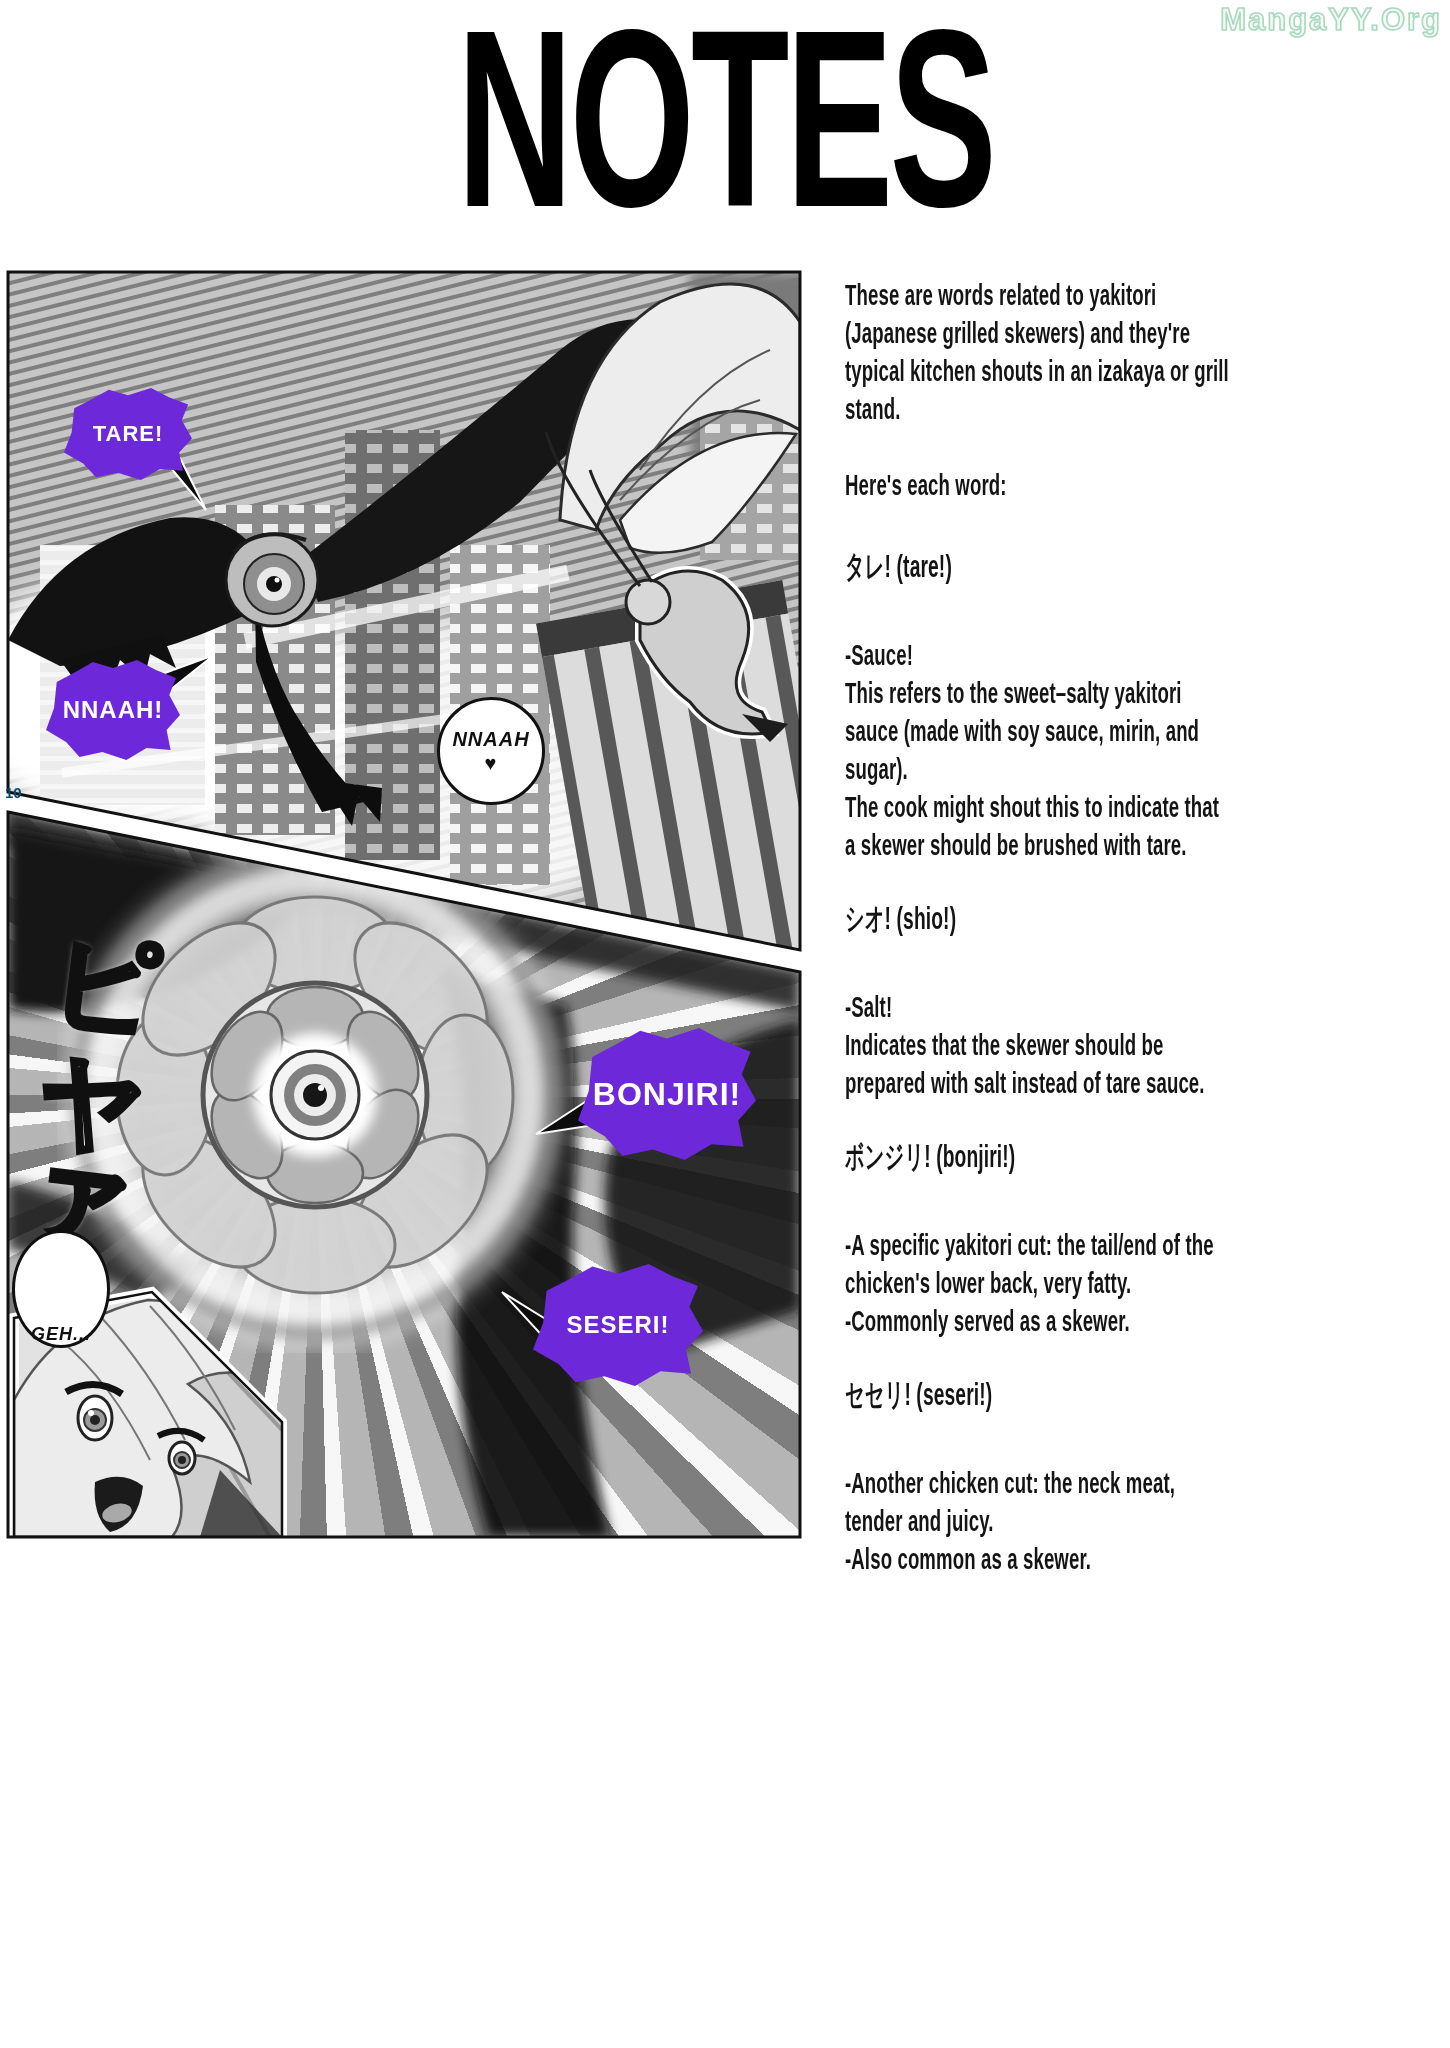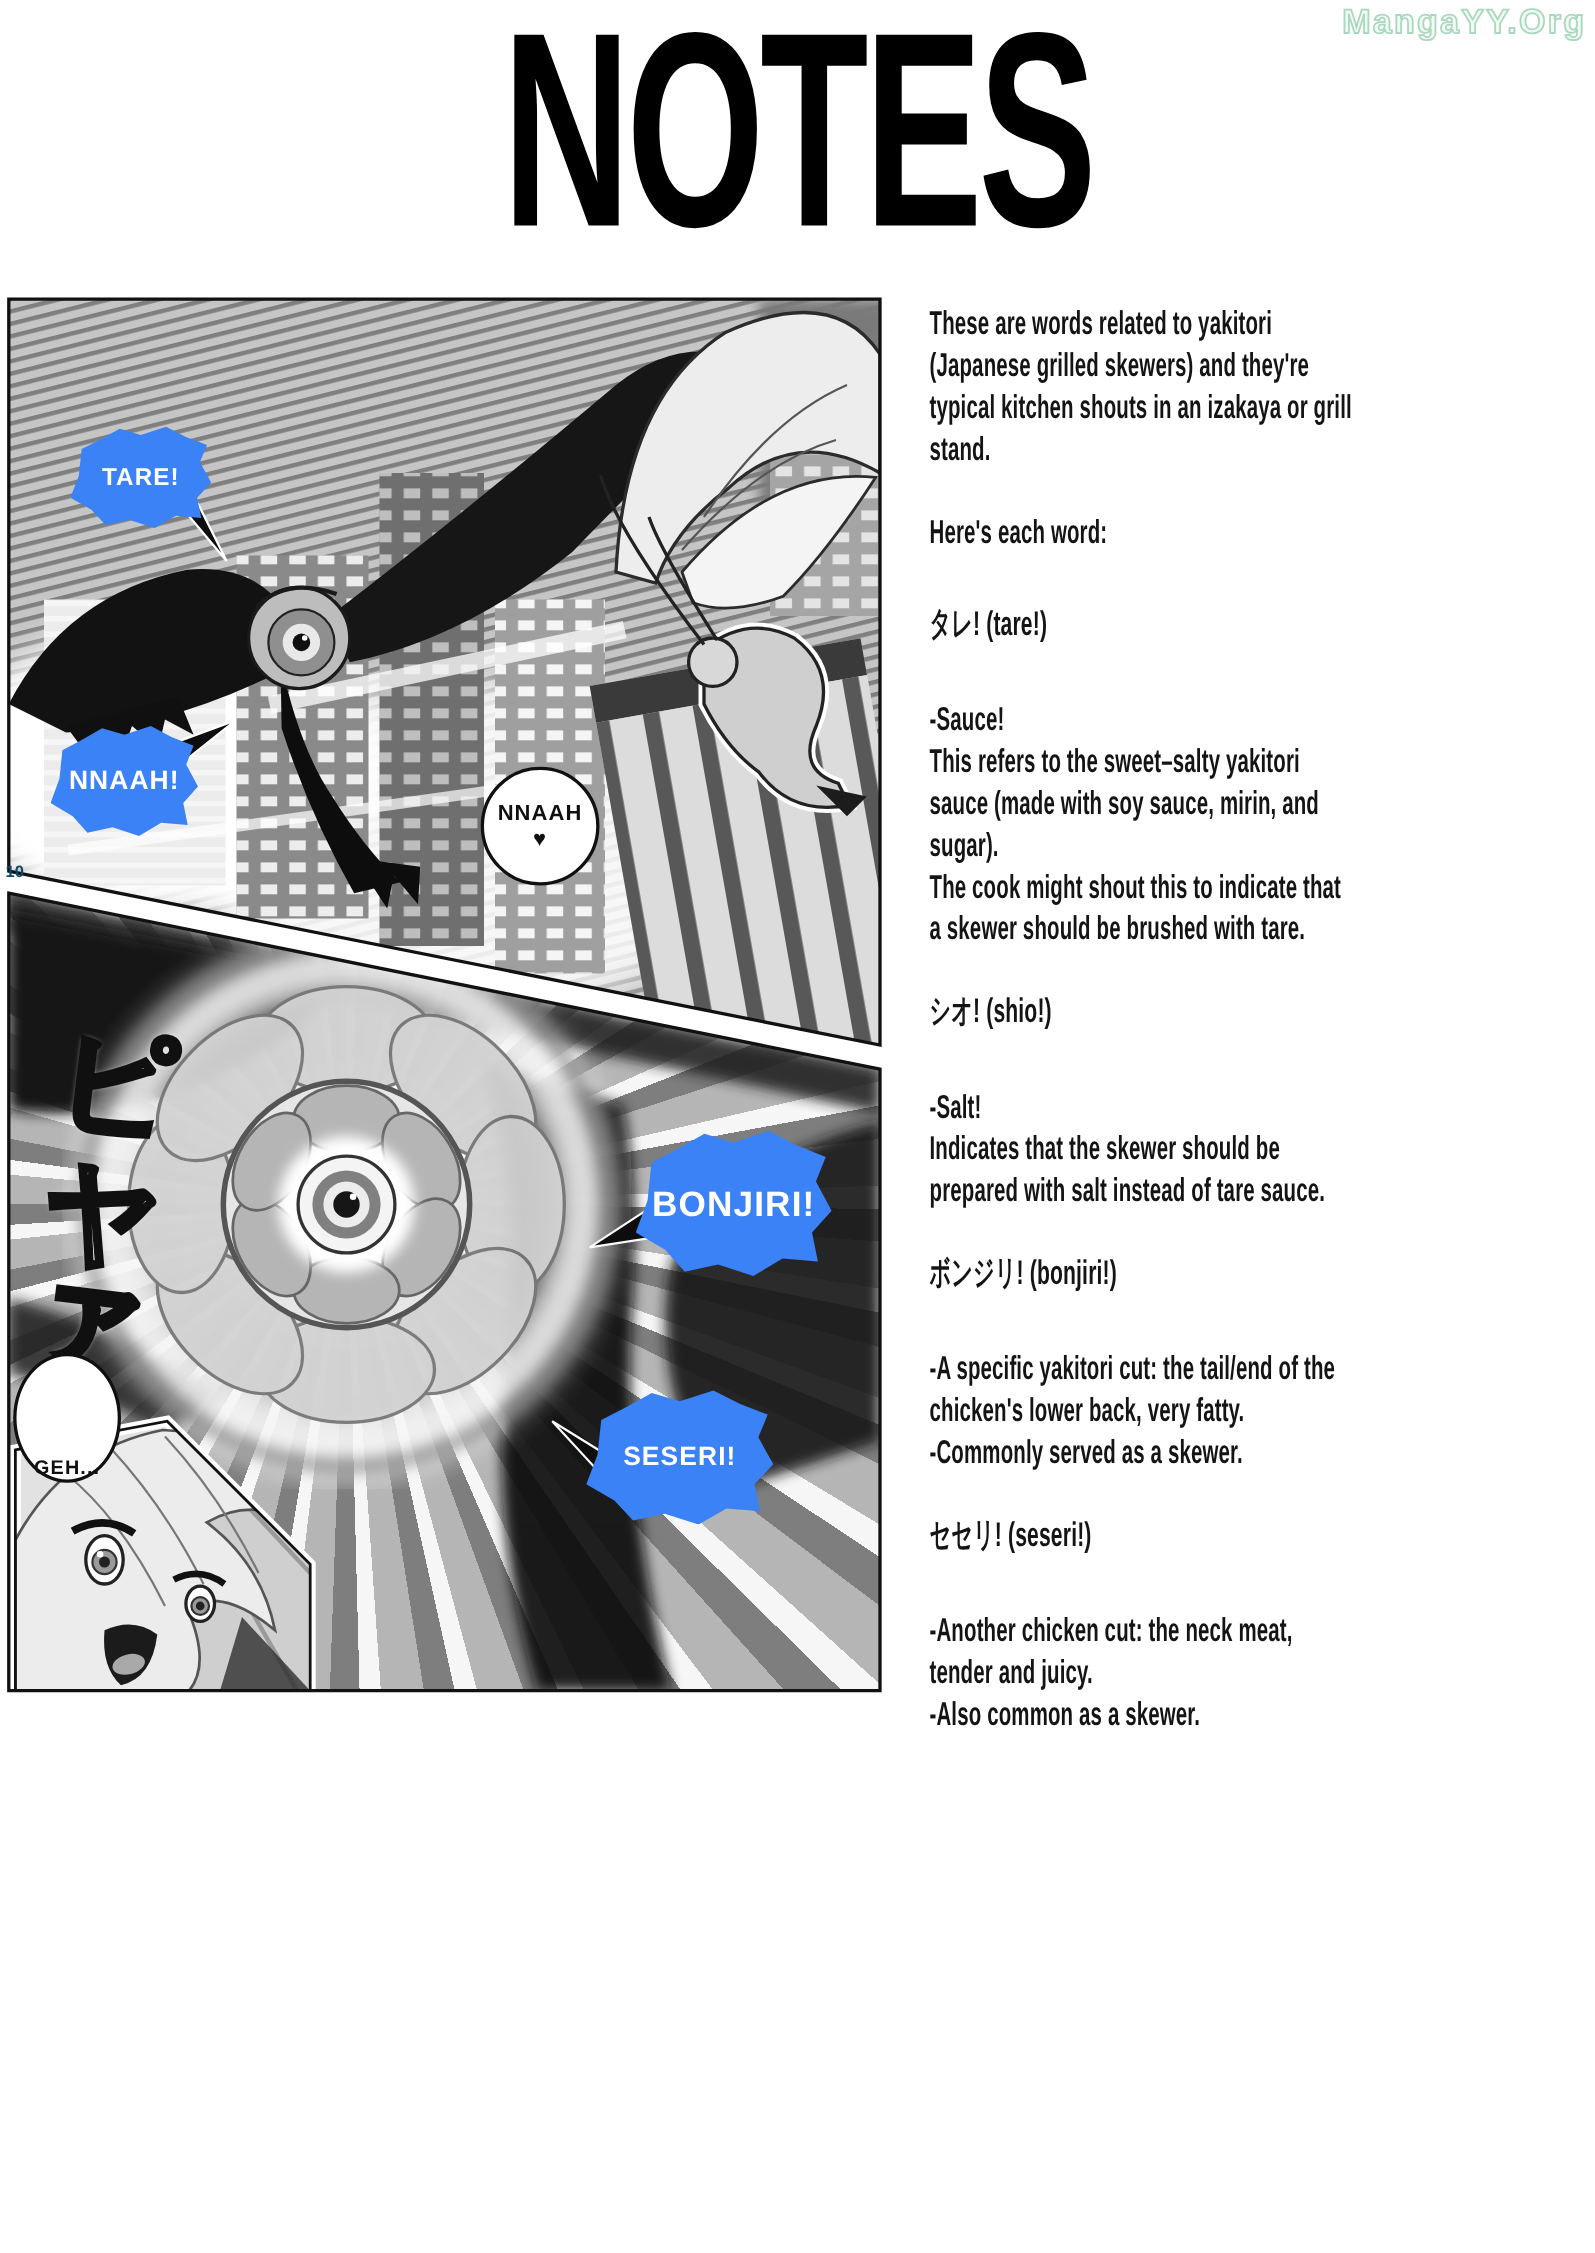--- a/index.html
+++ b/index.html
@@ -35,29 +35,29 @@
     background:
       radial-gradient(circle at 38.8% 39%, rgba(255,255,255,.95) 0 70px, rgba(255,255,255,0) 265px),
       repeating-conic-gradient(from 0deg at 38.8% 39%,
         rgba(252,252,252,.92) 0deg 2.5deg,
         rgba(60,60,60,.45) 2.5deg 6deg,
         rgba(185,185,185,.25) 6deg 11deg),
       #b4b4b4;}
   svg.art{position:absolute;left:0;top:0;z-index:2;}
 
   
-  .bubble-black{position:absolute;z-index:4;background:#3b82f6;color:#fff;
+  .bubble-black{position:absolute;z-index:4;background:#6d28d9;color:#fff;
     display:flex;align-items:center;justify-content:center;text-align:right;
     font-weight:bold;letter-spacing:1px;
     clip-path:polygon(8% 22%,22% 12%,35% 2%,50% 8%,68% 0%,82% 10%,97% 18%,92% 35%,100% 55%,90% 70%,93% 90%,75% 88%,60% 100%,42% 92%,25% 97%,15% 82%,0 70%,6% 48%);
     filter:drop-shadow(0 0 2px #fff) drop-shadow(0 0 1px #fff);}
   .bubble-white{position:absolute;z-index:4;background:#fff;color:#101010;
     border:3px solid #101010;border-radius:50%;
     display:flex;flex-direction:column;align-items:center;justify-content:center;
-    text-align:center;font-weight:bold;letter-spacing:1px;}
+    text-align:center;font-weight:bold;letter-spacing:1px;font-style:italic;}
   .tare{left:64px;top:388px;width:128px;height:92px;font-size:22px;}
   .shio{left:46px;top:660px;width:134px;height:100px;font-size:24px;}
   .bonjiri{left:578px;top:1028px;width:178px;height:132px;font-size:32px;}
   .seseri{left:533px;top:1264px;width:170px;height:122px;font-size:24px;}
   .nnaah{left:437px;top:697px;width:102px;height:102px;font-size:20px;line-height:24px;}
   .geh{left:12px;top:1230px;width:92px;height:112px;font-size:18px;justify-content:flex-end;}
 
   
   .sfx-v{position:absolute;left:72px;top:850px;height:500px;z-index:3;
     writing-mode:vertical-rl;text-orientation:upright;

